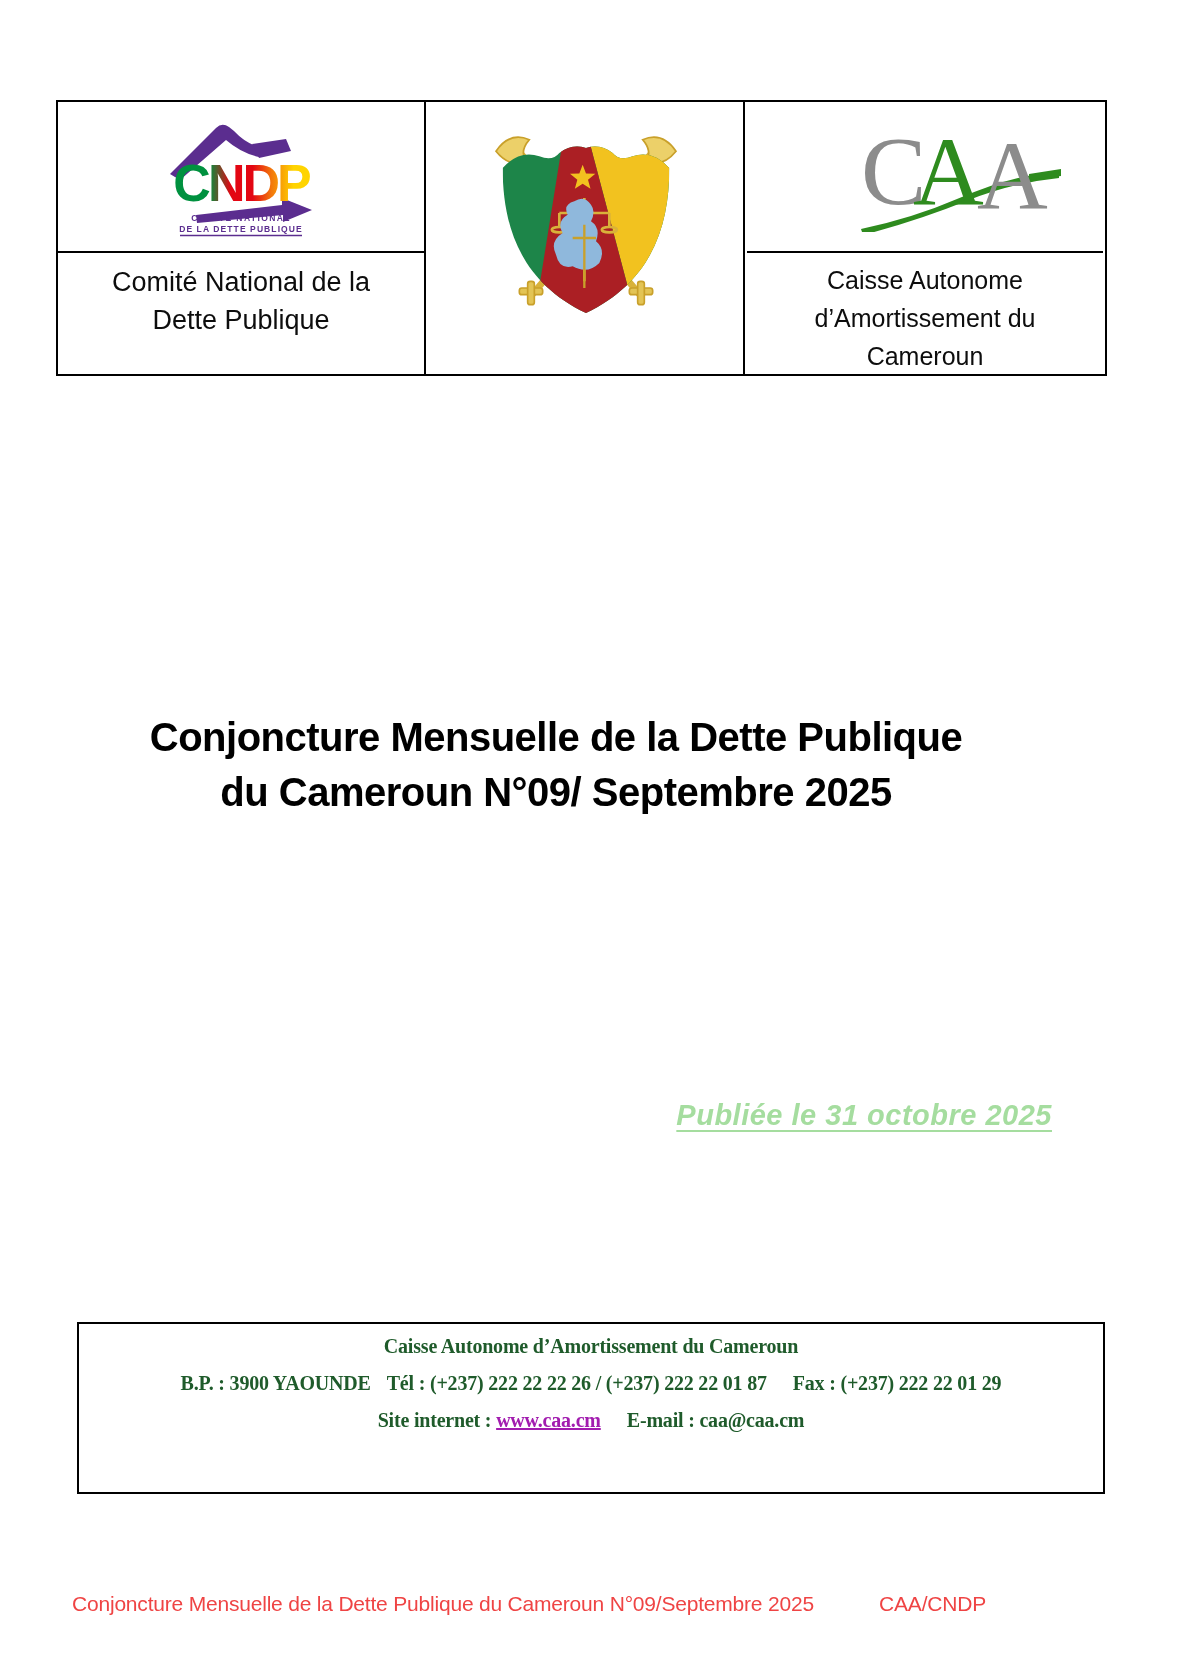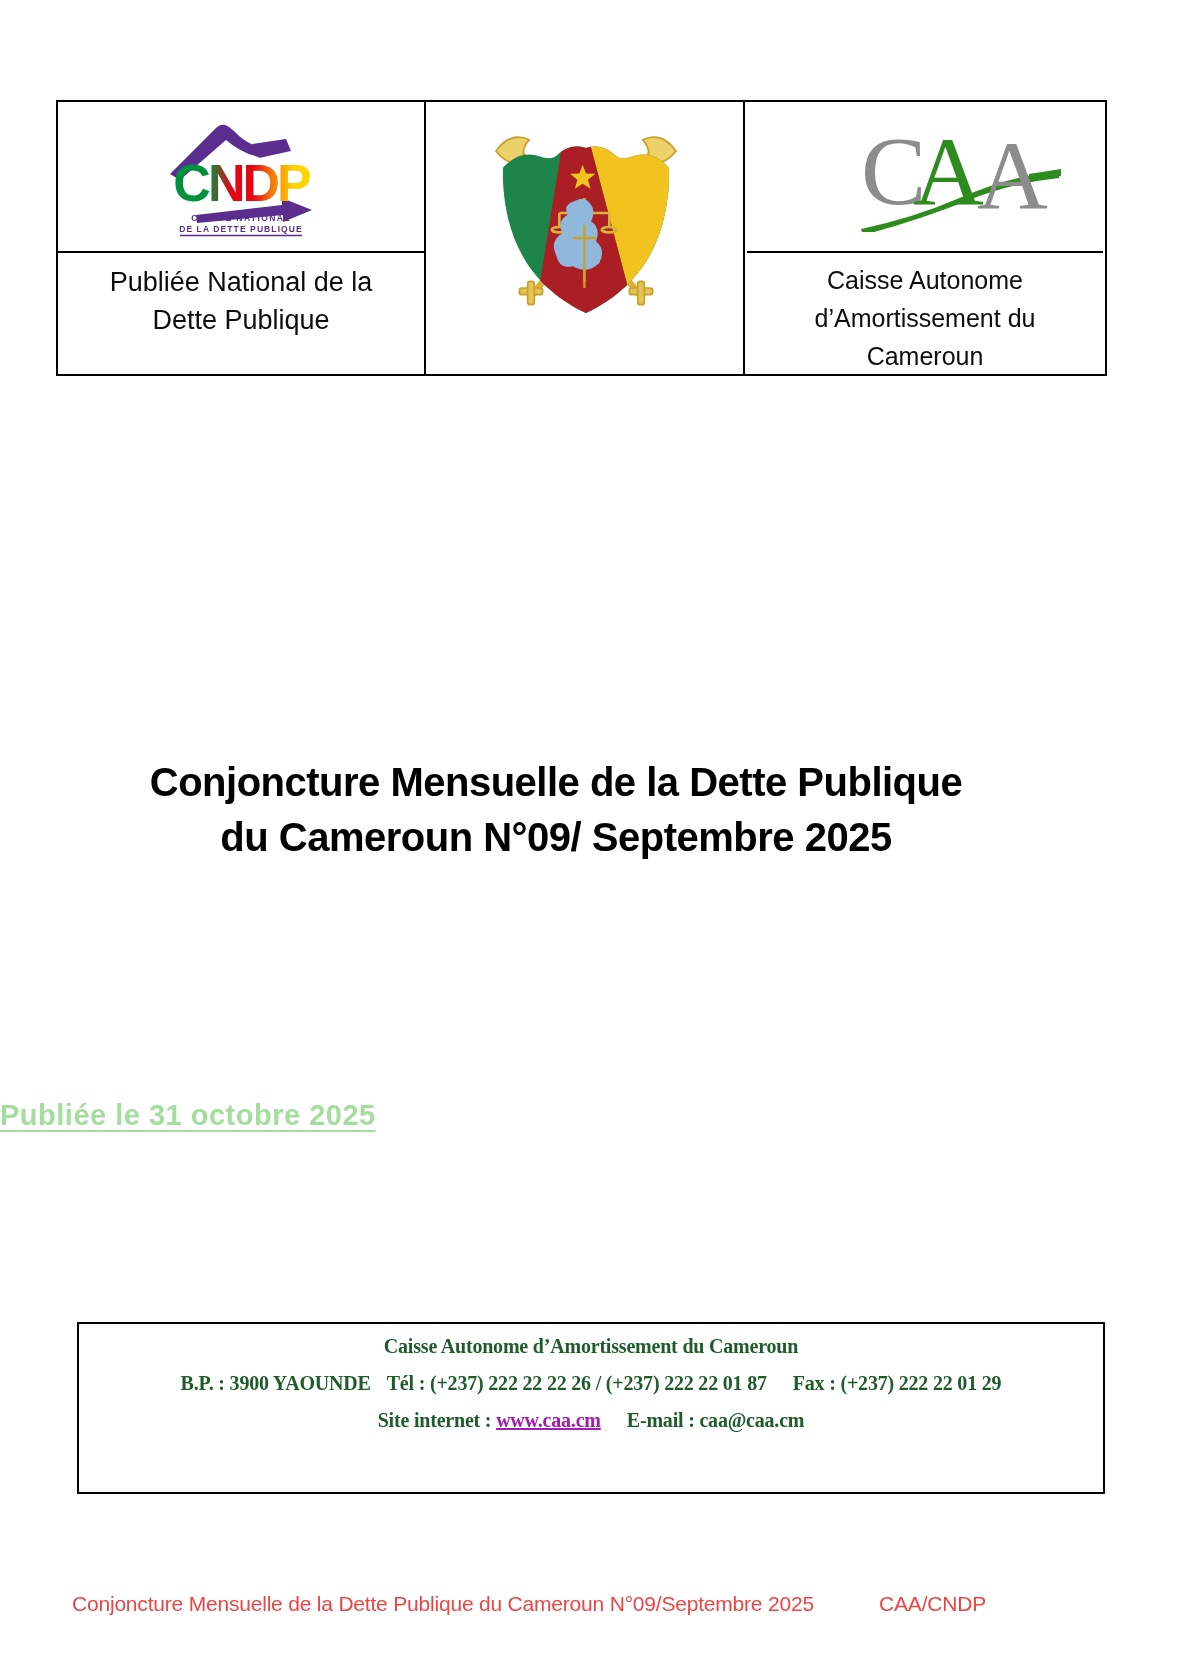--- a/index.html
+++ b/index.html
@@ -33,35 +33,36 @@
     font-size:27px; line-height:38px; padding-top:10px;
     color:#0d0d0d;
   }
   .col-right .logo-cell { justify-content:flex-start; padding-left:114px; }
   .col-right .label-cell { font-size:25px; line-height:38px; padding-top:8px; }
   .label-cell .inner { display:inline-block; max-width:330px; }
   .col-right .label-cell .inner { max-width:262px; }
 
   
   .main-title {
-    position:absolute; left:0; top:755px; width:1112px;
+    position:absolute; left:0; top:710px; width:1112px;
     text-align:center; font-weight:bold; font-size:40px;
     line-height:55px; letter-spacing:-0.5px; color:#000;
   }
 
   
   .publication {
     position:absolute; top:1099px; left:0; width:1052px;
-    text-align:left;
+    text-align:right;
     font-size:29px; font-weight:bold;
     color:#a5dd9f;
     text-decoration:underline;
     text-underline-offset:5px;
     text-decoration-thickness:2px;
     letter-spacing:0.5px;
+    font-style:italic;
   }
 
   
   .contact-box {
     position:absolute; left:77px; top:1322px;
     width:1028px; height:172px;
     border:2px solid #000;
     text-align:center;
     font-family:"Liberation Serif", serif;
     font-weight:bold;
@@ -113,21 +114,21 @@
         <path d="M50,99 L136,89 L136,82 L166,94 L137,106 L137,99 L51,107 Z" fill="#5b2d8f"></path>
 
         <text x="95" y="85" font-size="52" font-weight="bold" text-anchor="middle" letter-spacing="-3" fill="url(#cndpGrad)">CNDP</text>
 
         <text x="95" y="105" font-size="8.5" font-weight="bold" text-anchor="middle" letter-spacing="1.4" fill="#5b2d8f">COMITÉ NATIONAL</text>
         <text x="95" y="116" font-size="8.5" font-weight="bold" text-anchor="middle" letter-spacing="1.1" fill="#5b2d8f">DE LA DETTE PUBLIQUE</text>
         <line x1="34" y1="119.5" x2="156" y2="119.5" stroke="#5b2d8f" stroke-width="1.6"></line>
       </svg>
     </div>
     <div class="label-cell">
-      <span class="inner">Publiée National de la Dette Publique</span>
+      <span class="inner">Comité National de la Dette Publique</span>
     </div>
   </div>
 
   <div class="col col-mid">
     <svg width="200" height="190" viewBox="0 0 120 114">
       <defs>
         <clipPath id="shieldClip">
           <path d="M10,24 Q20,13 32,17 Q40,20 44,15 Q52,9 60,12 Q68,9 76,15 Q80,20 88,17 Q100,13 110,24 C110,58 100,92 60,111 C20,92 10,58 10,24 Z"></path>
         </clipPath>
       </defs>

